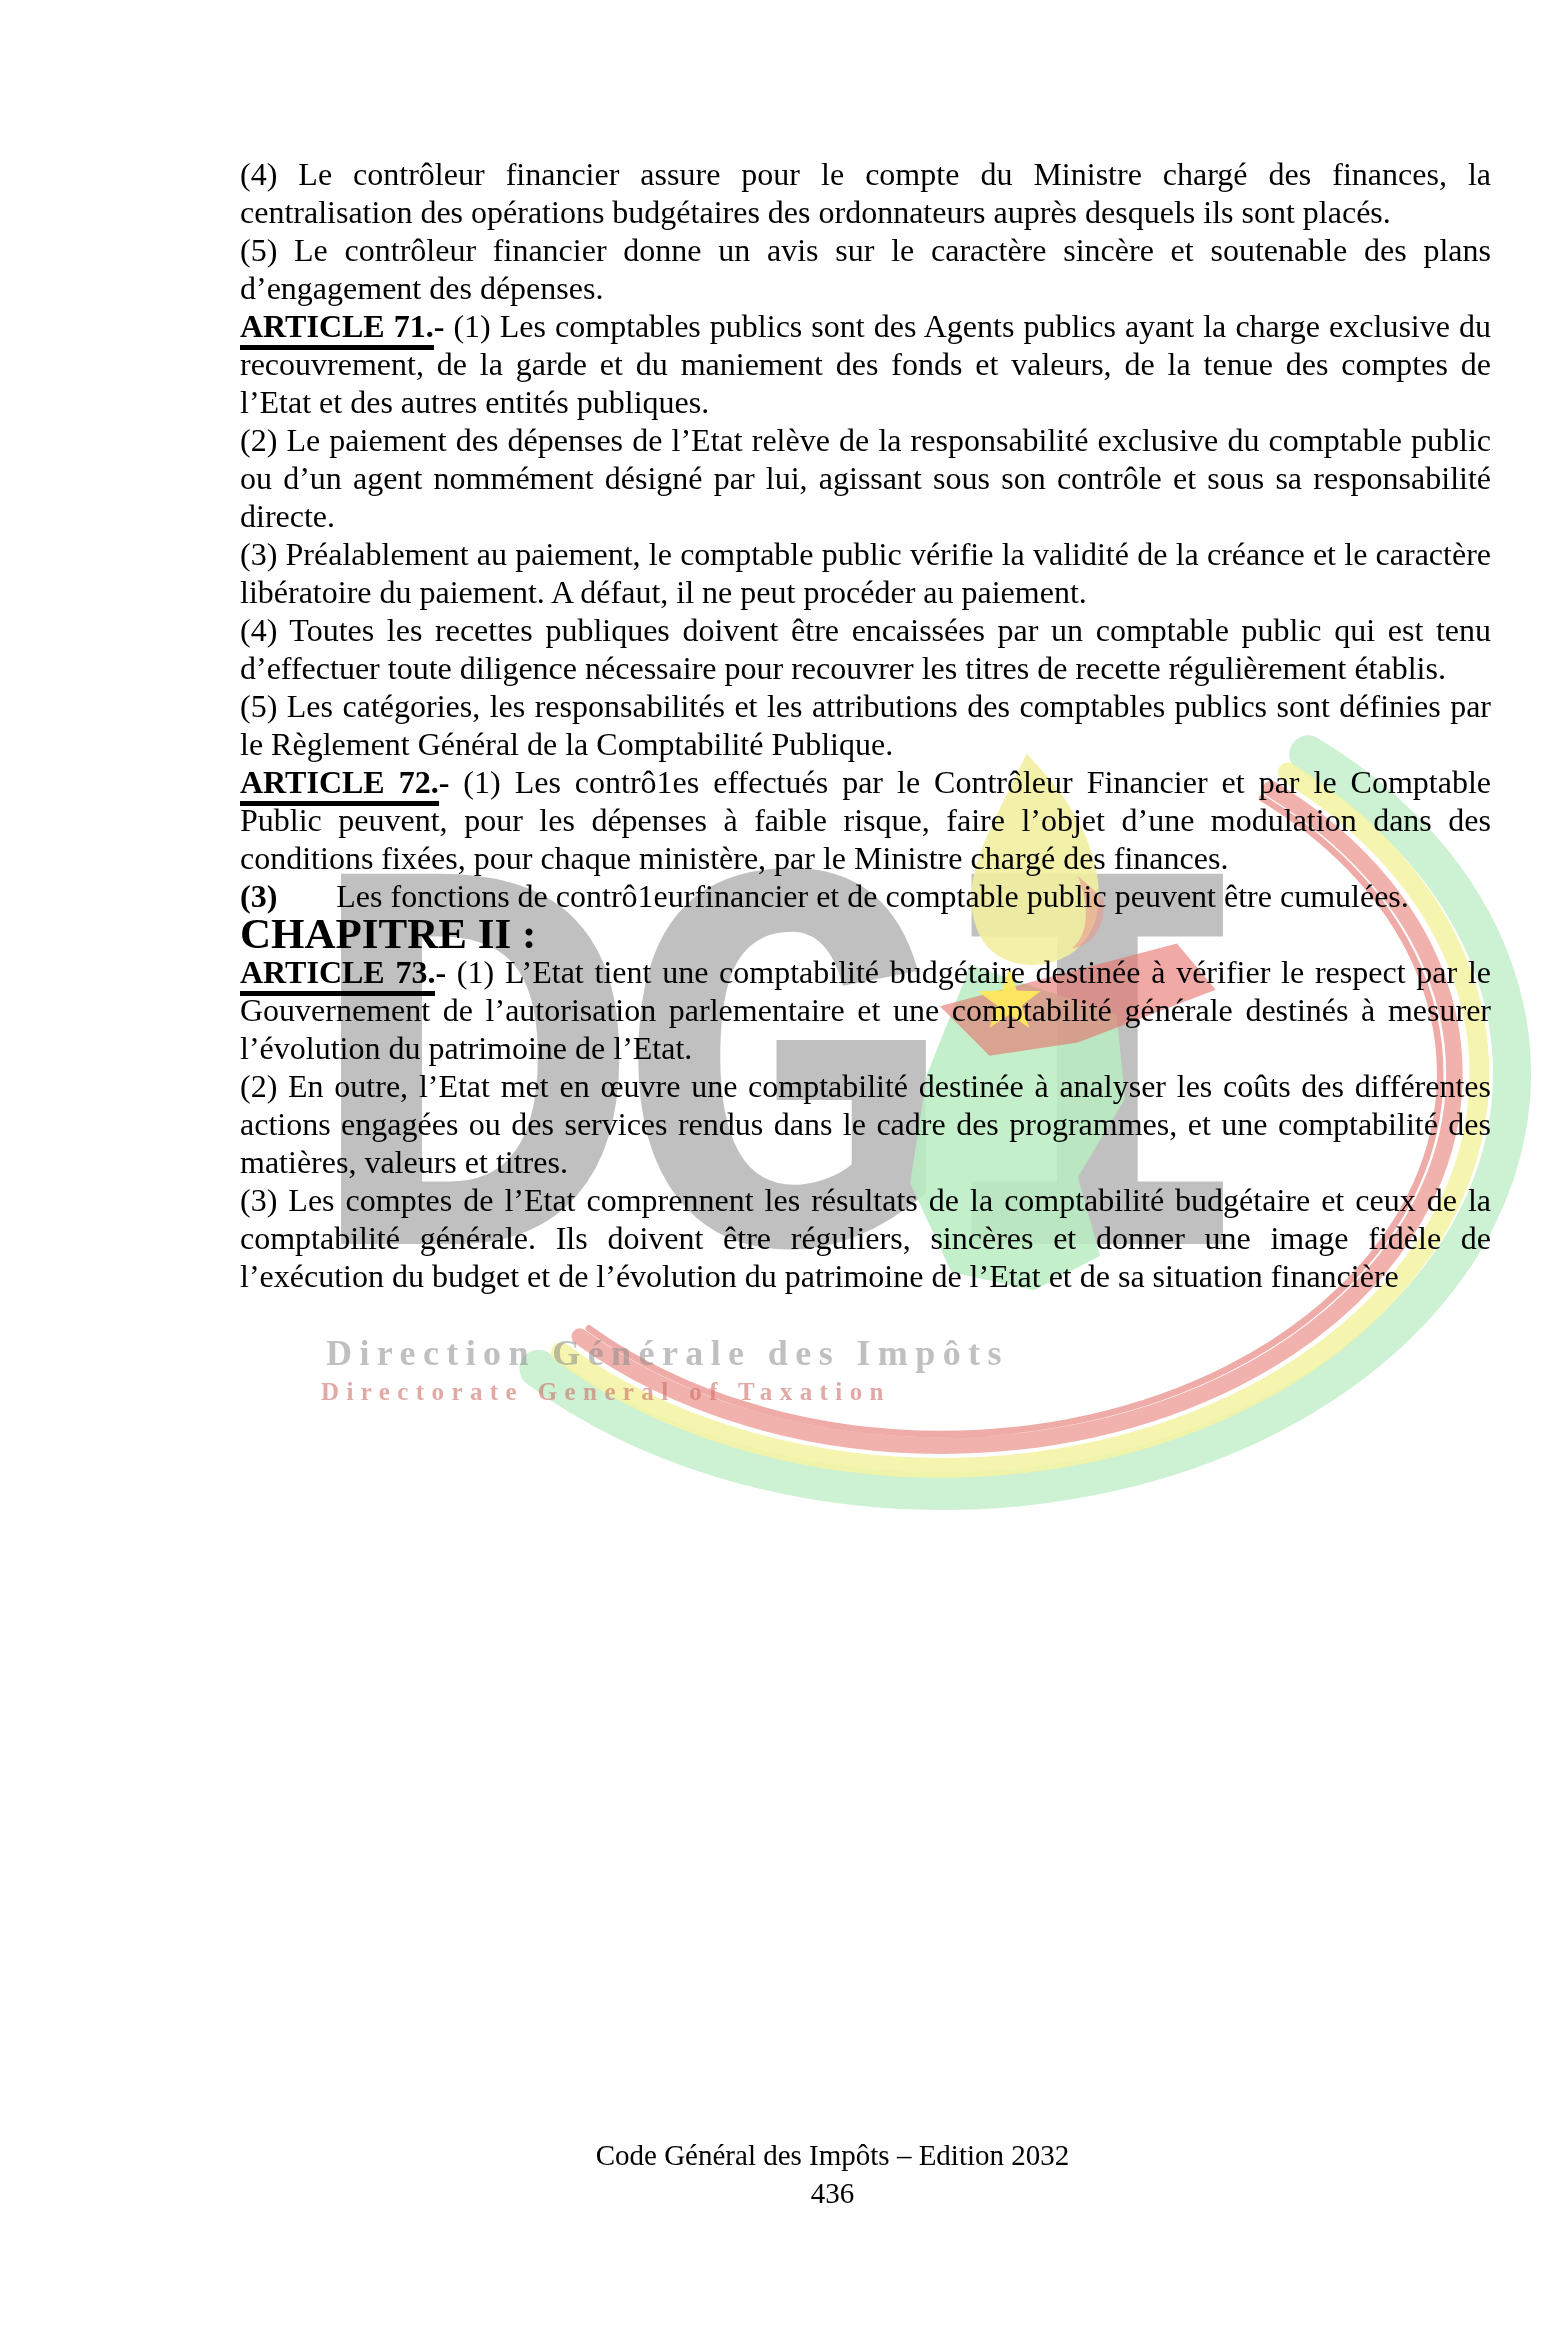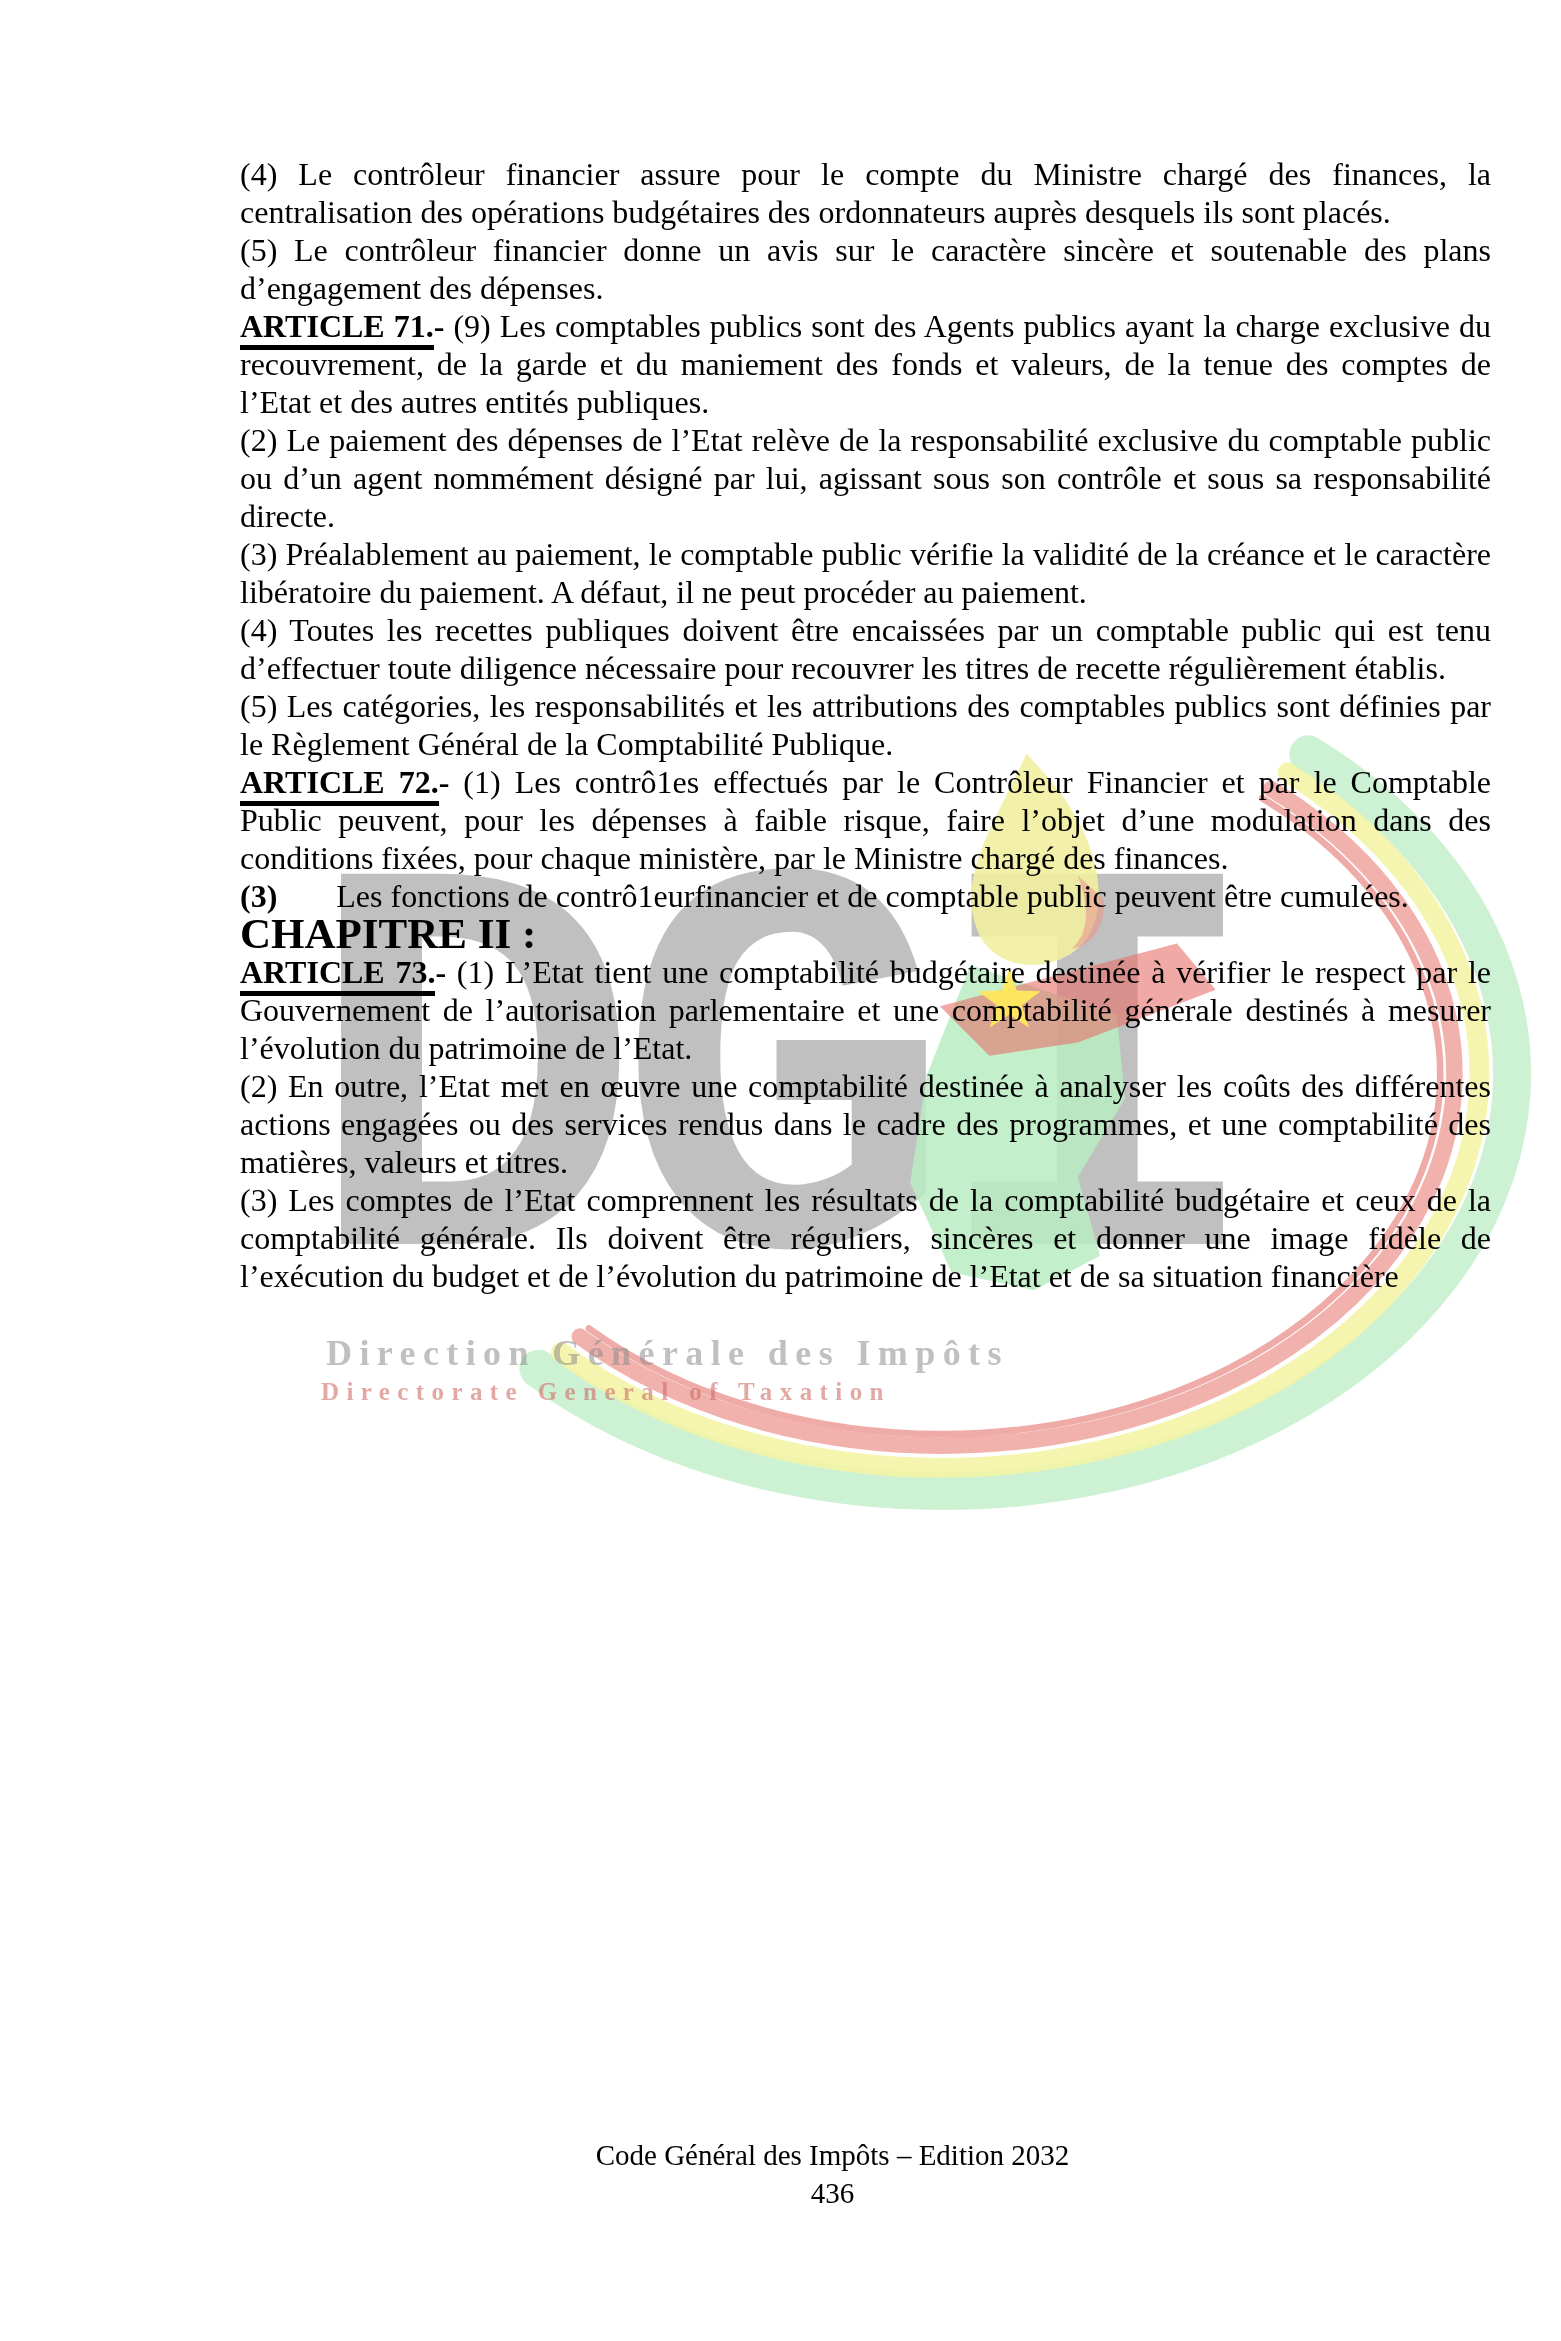--- a/index.html
+++ b/index.html
@@ -73,21 +73,21 @@
     <div class="wm-line wm-line1">Direction Générale des Impôts</div>
     <div class="wm-line wm-line2">Directorate General of Taxation</div>
   </div>
 
   <div class="textcol">
 
     <p class="mb48">(4) Le contrôleur financier assure pour le compte du Ministre chargé des finances, la centralisation des opérations budgétaires des ordonnateurs auprès desquels ils sont placés.</p>
 
     <p class="mb48">(5) Le contrôleur financier donne un avis sur le caractère sincère et soutenable des plans d’engagement des dépenses.</p>
 
-    <p class="mb48"><span class="art"><span class="u">ARTICLE 71.</span><span>-</span></span><span> (9) Les comptables publics sont des Agents publics ayant la charge exclusive du recouvrement, de la garde et du maniement des fonds et valeurs, de la tenue des comptes de l’Etat et des autres entités publiques.</span></p>
+    <p class="mb48"><span class="art"><span class="u">ARTICLE 71.</span><span>-</span></span><span> (1) Les comptables publics sont des Agents publics ayant la charge exclusive du recouvrement, de la garde et du maniement des fonds et valeurs, de la tenue des comptes de l’Etat et des autres entités publiques.</span></p>
 
     <p class="mb48">(2) Le paiement des dépenses de l’Etat relève de la responsabilité exclusive du comptable public ou d’un agent nommément désigné par lui, agissant sous son contrôle et sous sa responsabilité directe.</p>
 
     <p class="mb48">(3) Préalablement au paiement, le comptable public vérifie la validité de la créance et le caractère libératoire du paiement. A défaut, il ne peut procéder au paiement.</p>
 
     <p class="mb48">(4) Toutes les recettes publiques doivent être encaissées par un comptable public qui est tenu d’effectuer toute diligence nécessaire pour recouvrer les titres de recette régulièrement établis.</p>
 
     <p class="mb36">(5) Les catégories, les responsabilités et les attributions des comptables publics sont définies par le Règlement Général de la Comptabilité Publique.</p>
 
     <p class="mb26"><span class="art"><span class="u">ARTICLE 72.</span><span>-</span></span><span> (1) Les contrô1es effectués par le Contrôleur Financier et par le Comptable Public peuvent, pour les dépenses à faible risque, faire l’objet d’une modulation dans des conditions fixées, pour chaque ministère, par le Ministre chargé des finances.</span></p>

